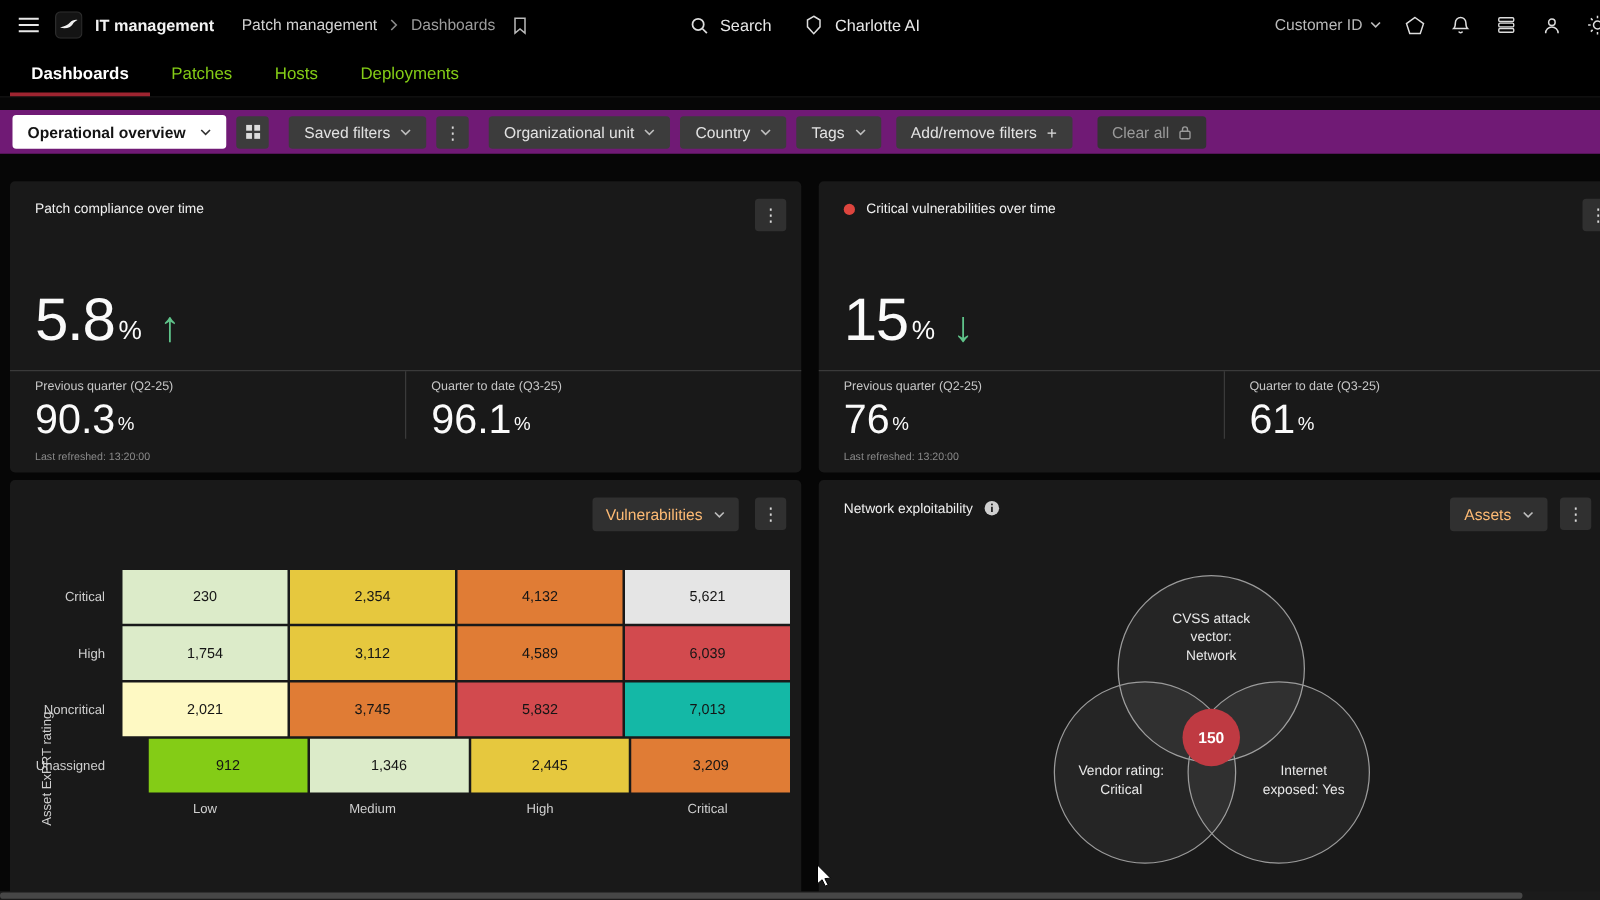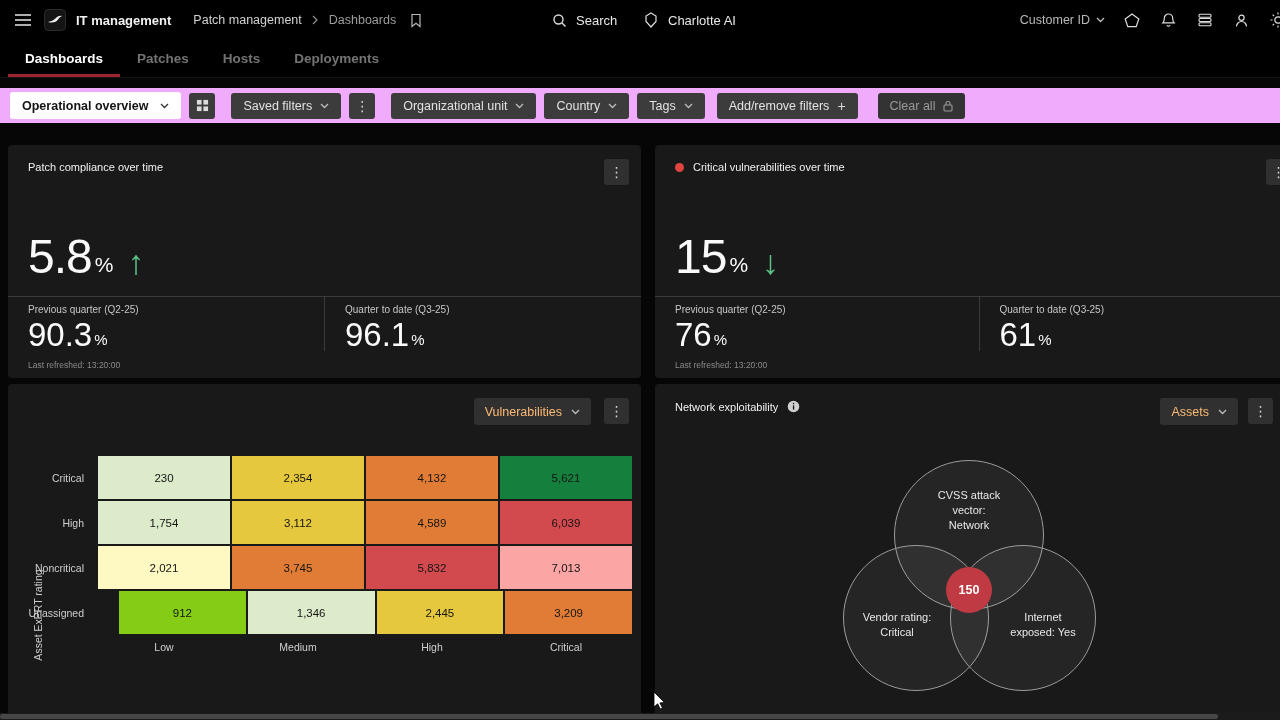--- a/index.html
+++ b/index.html
@@ -26,26 +26,26 @@
                   font-size:13px; color:#e8e8e8; cursor:pointer; }
   .charlotte-group { position:absolute; left:643px; display:flex; align-items:center; gap:9px;
                   font-size:13px; color:#e8e8e8; cursor:pointer; }
   .topbar-right { position:absolute; right:-8px; top:0; height:40px; display:flex; align-items:center; gap:17px; }
   .customer { display:flex; align-items:center; gap:6px; font-size:12.5px; color:#b9b9b9; cursor:pointer; }
   .top-icon { display:flex; cursor:pointer; background:none; border:none; padding:2px; }
 
   
   .tabbar { position:absolute; top:40px; left:0; right:0; height:38px; background:#000;
             display:flex; padding-left:8px; border-bottom:1px solid #151515; }
-  .tab { position:relative; padding:0 17px; line-height:37px; font-size:13.5px; color:#737373; cursor:pointer;font-weight:bold; }
+  .tab { position:relative; padding:0 17px; line-height:37px; font-size:13.5px; color:#84cc16; cursor:pointer; }
   .tab.active { color:#fff; font-weight:700; }
   .tab.active::after { content:""; position:absolute; left:0; right:0; bottom:0; height:3px; background:#9e2430; }
 
   
-  .toolbar { position:absolute; top:88px; left:0; right:0; height:35px; background:#f0abfc;
+  .toolbar { position:absolute; top:88px; left:0; right:0; height:35px; background:#701a75;
              display:flex; align-items:center; padding:0 10px; }
   .view-select { height:27px; background:#fff; color:#141414; font-weight:700; font-size:12.5px;
                  border:none; border-radius:3px; display:flex; align-items:center; gap:12px; padding:0 12px; cursor:pointer; }
   .tb-btn { height:26px; background:#3c3c3c; color:#e2e2e2; font-size:12.5px; border:none; border-radius:3px;
             display:flex; align-items:center; gap:8px; padding:0 12px; cursor:pointer; white-space:nowrap; }
   .icon-sq { width:26px; padding:0; justify-content:center; }
   .kebab-glyph { font-size:14px; line-height:1; color:#d9d9d9; }
   .plus-glyph { font-size:14px; color:#d9d9d9; }
   .clear-all { background:#333333; color:#9a9a9a; }
   .ml8 { margin-left:8px; } .ml12 { margin-left:12px; } .ml16 { margin-left:16px; } .ml20 { margin-left:20px; }
@@ -358,35 +358,35 @@
     <span class="kebab-glyph">⋮</span>
   </button>
 
   <div class="hm" id="heatmap-grid">
     <div class="y-axis">Asset ExPRT rating</div>
   <div class="hm-row">
         <div class="hm-rowlabel">Critical</div>
         <div class="hm-cell" style="background: rgb(220, 235, 201);">230</div>
         <div class="hm-cell" style="background: rgb(230, 200, 62);">2,354</div>
         <div class="hm-cell" style="background: rgb(224, 124, 53);">4,132</div>
-        <div class="hm-cell" style="background: #15803d;">5,621</div>
+        <div class="hm-cell" style="background: #e5e5e5;">5,621</div>
       </div>
       <div class="hm-row">
         <div class="hm-rowlabel">High</div>
         <div class="hm-cell" style="background: rgb(220, 235, 201); text-align: right;">1,754</div>
         <div class="hm-cell" style="background: rgb(230, 200, 62);">3,112</div>
         <div class="hm-cell" style="background: rgb(224, 124, 53);">4,589</div>
         <div class="hm-cell" style="background: rgb(210, 74, 78);">6,039</div>
       </div>
       <div class="hm-row">
         <div class="hm-rowlabel">Noncritical</div>
         <div class="hm-cell" style="background: #fef9c3;">2,021</div>
         <div class="hm-cell" style="background: rgb(224, 124, 53);">3,745</div>
         <div class="hm-cell" style="background: rgb(210, 74, 78);">5,832</div>
-        <div class="hm-cell" style="background: #fca5a5;">7,013</div>
+        <div class="hm-cell" style="background: #14b8a6;">7,013</div>
       </div>
       <div class="hm-row">
         <div class="hm-rowlabel">Unassigned</div>
         <div class="hm-cell" style="background: #84cc16; margin-left: 21px;">912</div>
         <div class="hm-cell" style="background: rgb(220, 235, 201);">1,346</div>
         <div class="hm-cell" style="background: rgb(230, 200, 62);">2,445</div>
         <div class="hm-cell" style="background: rgb(224, 124, 53);">3,209</div>
       </div>
       <div class="hm-row hm-xlabels">
         <div class="hm-rowlabel"></div>

